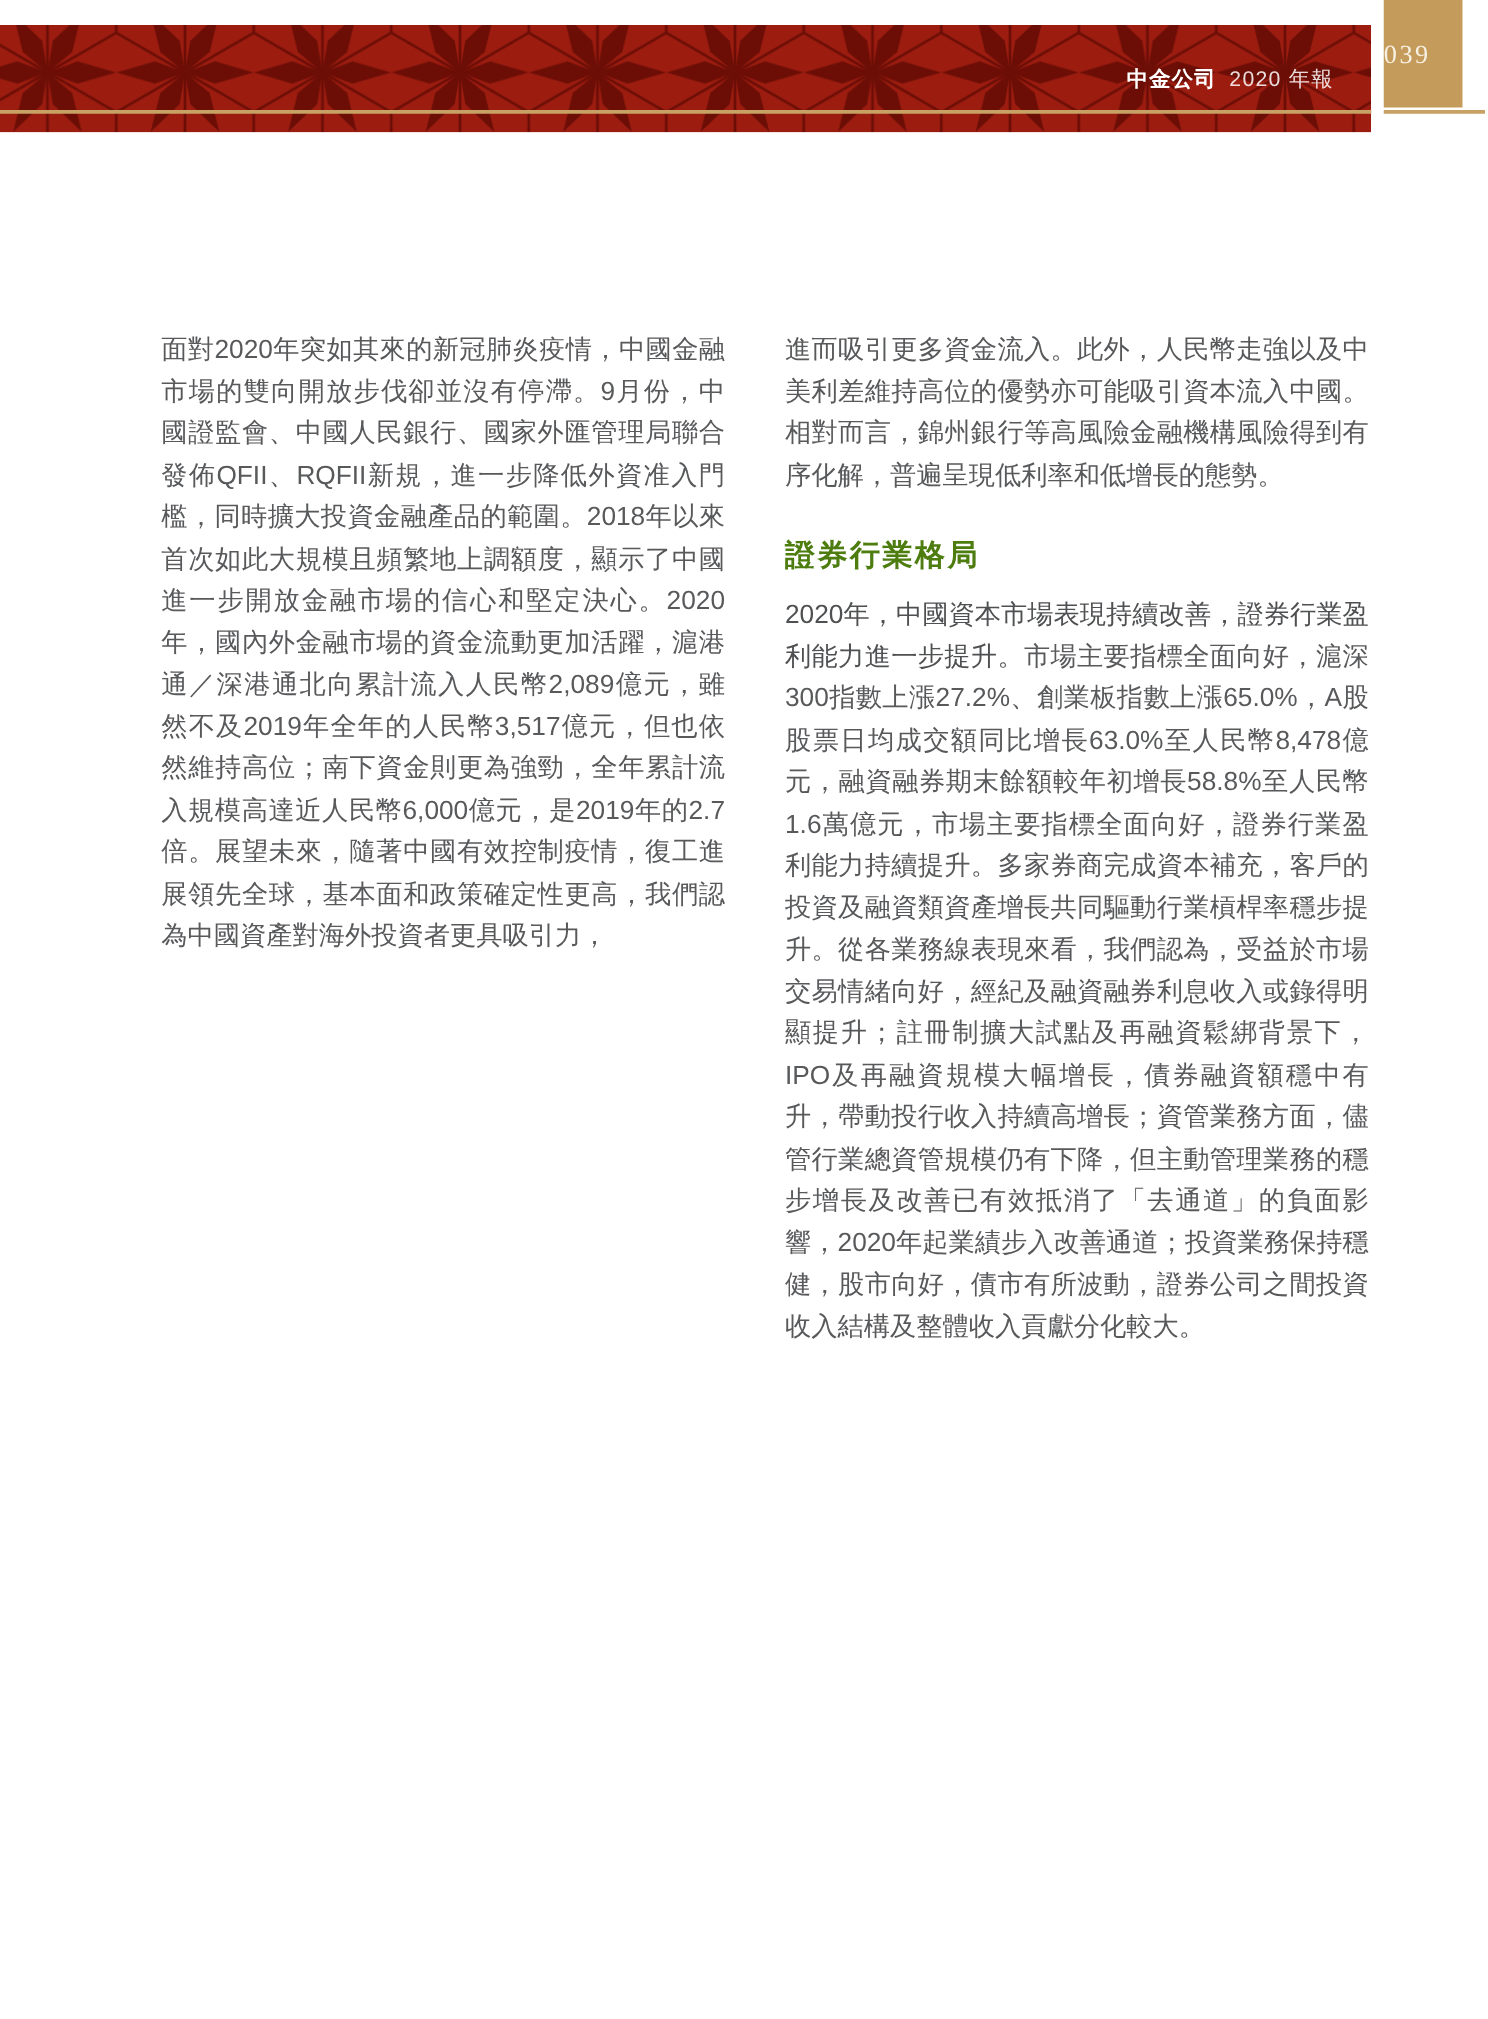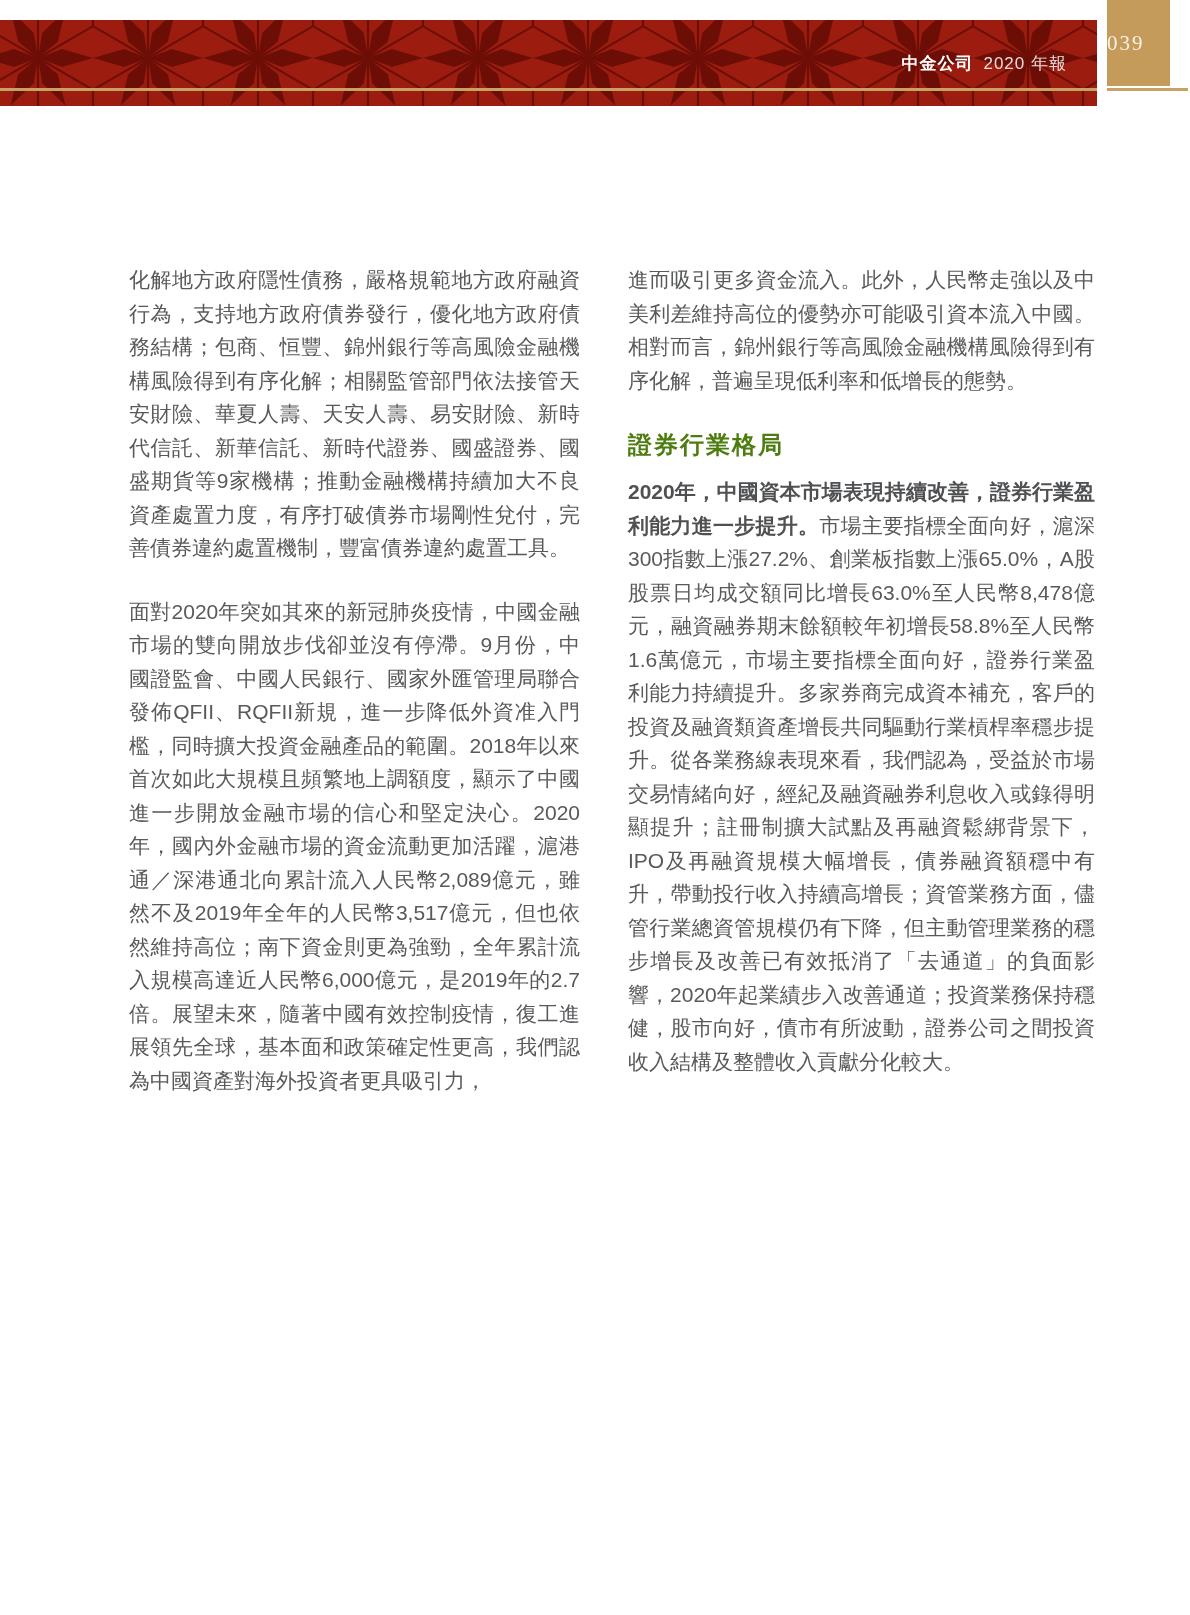--- a/index.html
+++ b/index.html
@@ -51,21 +51,21 @@
     font-size: 21px;
     line-height: 33.5px;
     color: #58595B;
     text-align: justify;
     text-justify: inter-ideograph;
   }
   .col-left  { left: 129px; width: 451px; }
   .col-right { left: 628px; width: 467px; }
 
   .col p { margin: 0 0 30px 0; }
-  .lead-bold { font-weight: 700; color: #4F5052; }
+  .lead-bold { font-weight: 400; color: #4F5052; }
 
   .section-heading {
     font-size: 24px; font-weight: 700;
     line-height: 30px;
     color: #4d7c0f;
     letter-spacing: 2px;
     text-align: left;
     margin: 33px 0 15px 0;
   }
 </style>
@@ -114,21 +114,20 @@
   </div>
 
   <div class="page-box">
     <span class="num">039</span>
   </div>
 
   <div class="rule left"></div>
   <div class="rule right"></div>
 
   <div class="col col-left">
-    <p>化解地方政府隱性債務，嚴格規範地方政府融資行為，支持地方政府債券發行，優化地方政府債務結構；包商、恒豐、錦州銀行等高風險金融機構風險得到有序化解；相關監管部門依法接管天安財險、華夏人壽、天安人壽、易安財險、新時代信託、新華信託、新時代證券、國盛證券、國盛期貨等9家機構；推動金融機構持續加大不良資產處置力度，有序打破債券市場剛性兌付，完善債券違約處置機制，豐富債券違約處置工具。</p>
     <p>面對2020年突如其來的新冠肺炎疫情，中國金融市場的雙向開放步伐卻並沒有停滯。9月份，中國證監會、中國人民銀行、國家外匯管理局聯合發佈QFII、RQFII新規，進一步降低外資准入門檻，同時擴大投資金融產品的範圍。2018年以來首次如此大規模且頻繁地上調額度，顯示了中國進一步開放金融市場的信心和堅定決心。2020年，國內外金融市場的資金流動更加活躍，滬港通／深港通北向累計流入人民幣2,089億元，雖然不及2019年全年的人民幣3,517億元，但也依然維持高位；南下資金則更為強勁，全年累計流入規模高達近人民幣6,000億元，是2019年的2.7倍。展望未來，隨著中國有效控制疫情，復工進展領先全球，基本面和政策確定性更高，我們認為中國資產對海外投資者更具吸引力，</p>
   </div>
 
   <div class="col col-right">
     <p>進而吸引更多資金流入。此外，人民幣走強以及中美利差維持高位的優勢亦可能吸引資本流入中國。相對而言，錦州銀行等高風險金融機構風險得到有序化解，普遍呈現低利率和低增長的態勢。</p>
     <h2 class="section-heading">證券行業格局</h2>
     <p><span class="lead-bold">2020年，中國資本市場表現持續改善，證券行業盈利能力進一步提升。</span><span>市場主要指標全面向好，滬深300指數上漲27.2%、創業板指數上漲65.0%，A股股票日均成交額同比增長63.0%至人民幣8,478億元，融資融券期末餘額較年初增長58.8%至人民幣1.6萬億元，市場主要指標全面向好，證券行業盈利能力持續提升。多家券商完成資本補充，客戶的投資及融資類資產增長共同驅動行業槓桿率穩步提升。從各業務線表現來看，我們認為，受益於市場交易情緒向好，經紀及融資融券利息收入或錄得明顯提升；註冊制擴大試點及再融資鬆綁背景下，IPO及再融資規模大幅增長，債券融資額穩中有升，帶動投行收入持續高增長；資管業務方面，儘管行業總資管規模仍有下降，但主動管理業務的穩步增長及改善已有效抵消了「去通道」的負面影響，2020年起業績步入改善通道；投資業務保持穩健，股市向好，債市有所波動，證券公司之間投資收入結構及整體收入貢獻分化較大。</span></p>
   </div>
 
 </div>

